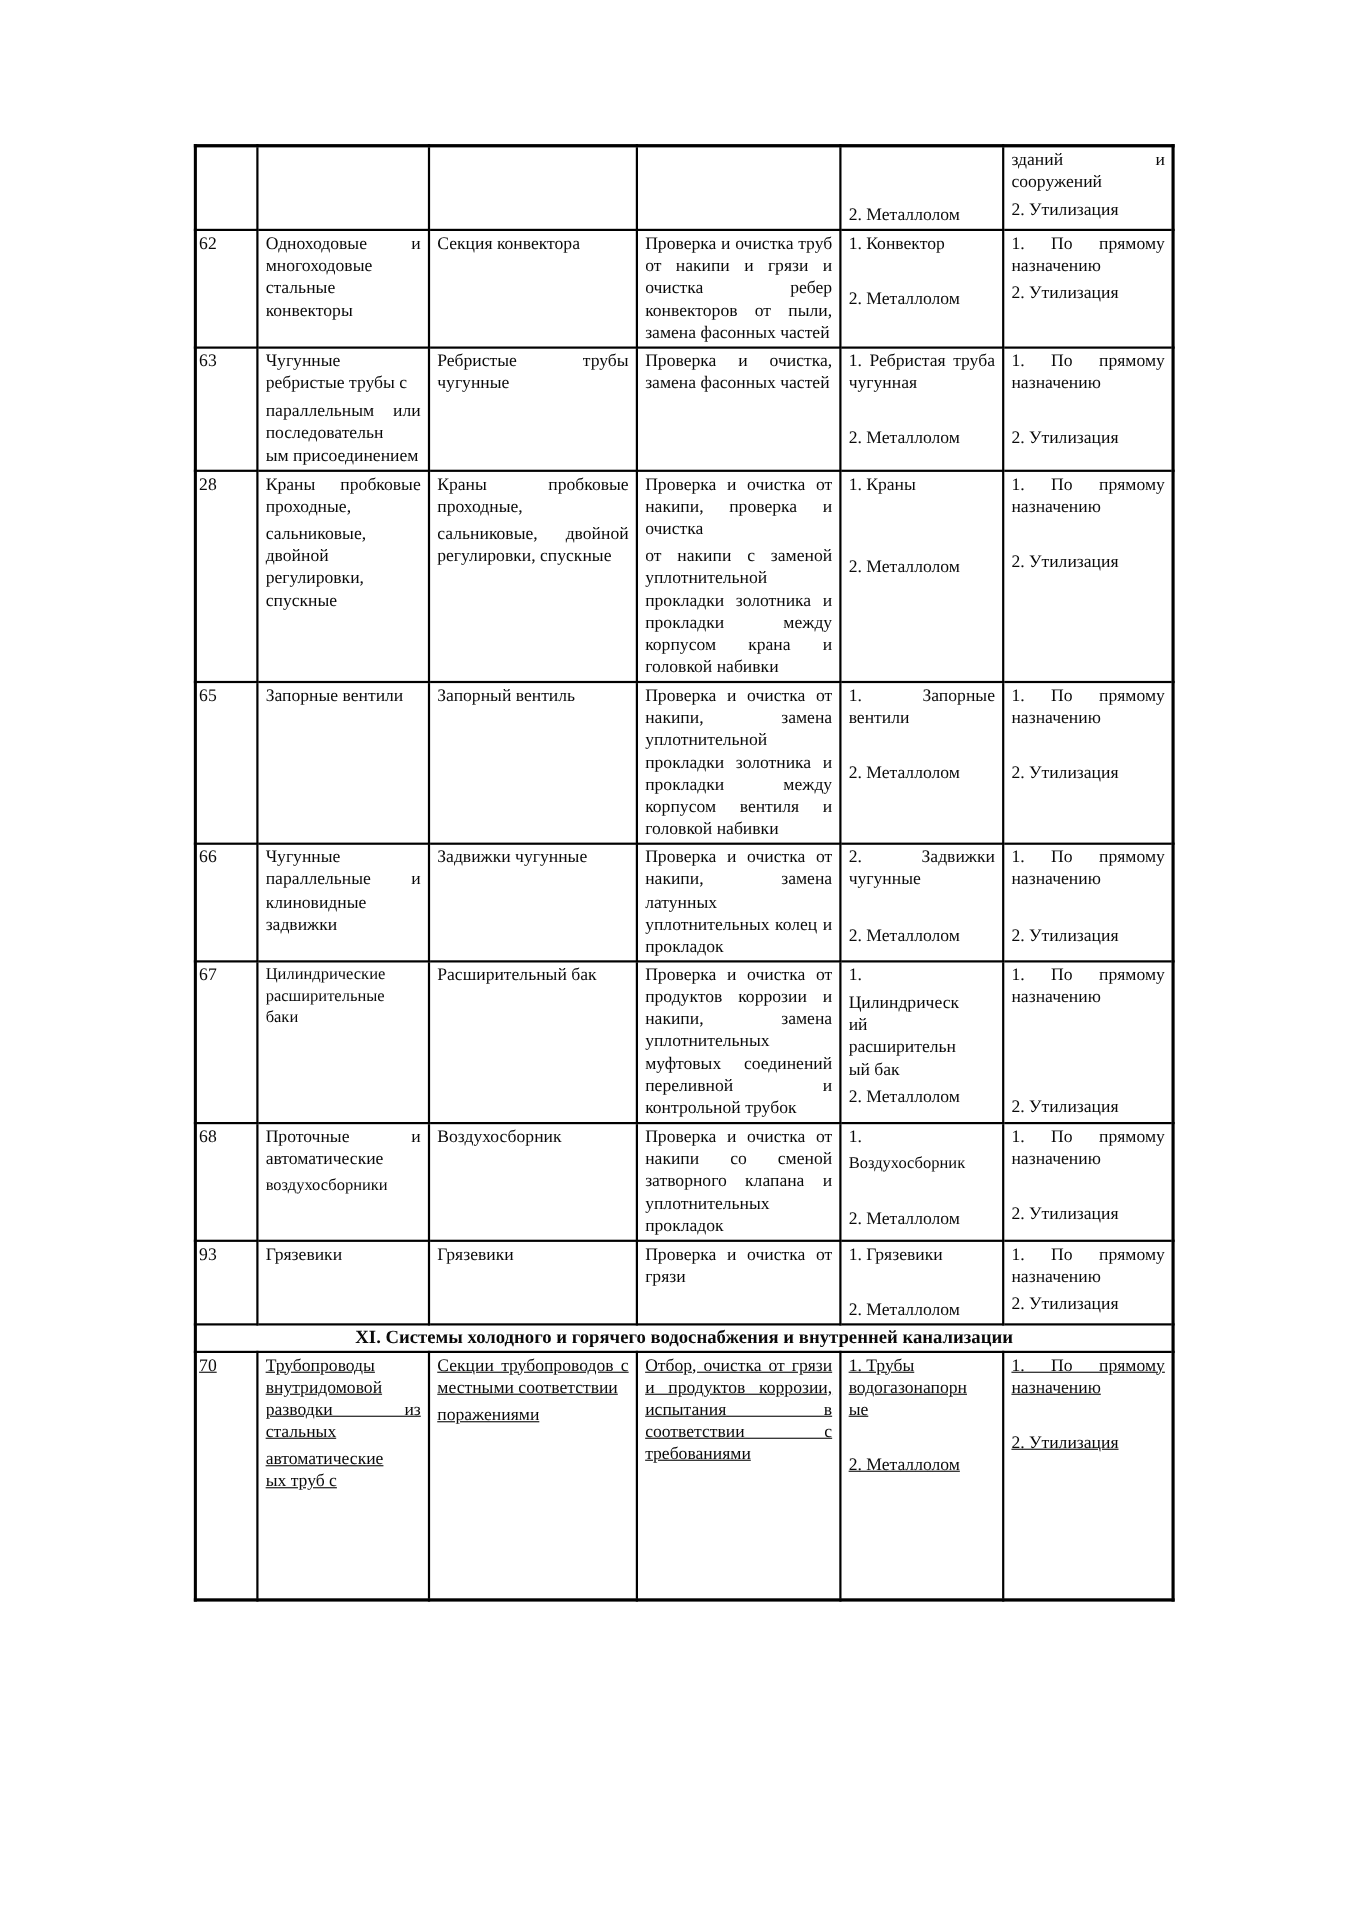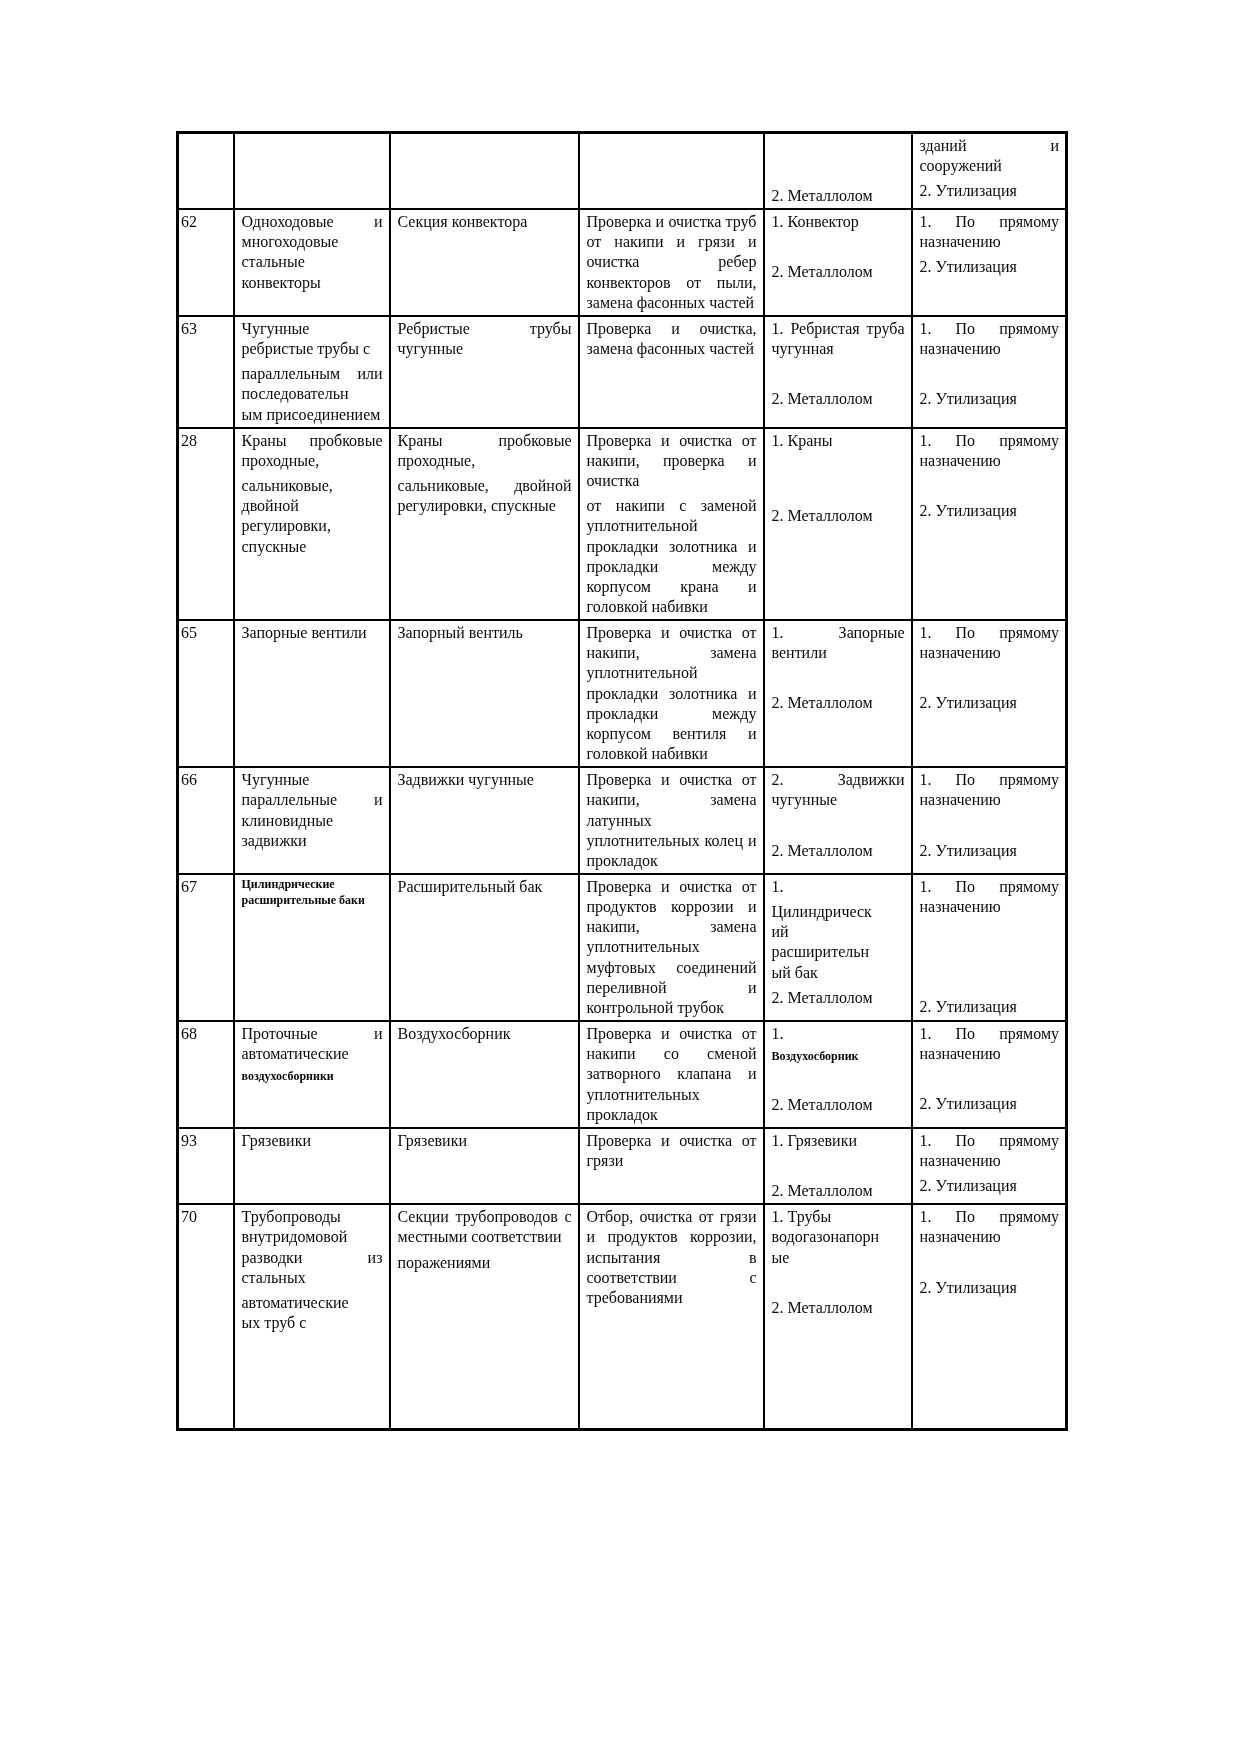--- a/index.html
+++ b/index.html
@@ -37,32 +37,33 @@
   td.col-num{
     text-align:left;
     padding:2px 2px;
   }
   .par{
     margin:0;
     white-space:pre-line;
   }
   .par + .par{margin-top:5px;}
   .par.blank{height:20px;}
-  .par.small{font-size:12px;line-height:1.3;font-weight:bold;}
+  .par.small{font-size:15px;line-height:1.3;}
   tr.section-row td{
     text-align:center;
     font-weight:bold;
     font-size:17px;
     padding:1px 2px;
     line-height:1.2;
     white-space:normal;
   }
   tr.cut td{
     border-bottom:none;
     padding-bottom:95px;
+    text-decoration:underline;
   }
   .w-num{width:56px;}
   .w-name{width:156px;}
   .w-sample{width:189px;}
   .w-proc{width:185px;}
   .w-result{width:148px;}
   .w-usage{width:155px;}
 </style>
 </head>
 <body>
@@ -274,20 +275,23 @@
             <td class="col-result">
               <p class="par">1. Грязевики</p>
               <p class="par blank"></p>
               <p class="par">2. Металлолом</p>
             </td>
             <td class="col-usage">
               <p class="par">1. По прямому назначению</p>
               <p class="par">2. Утилизация</p>
             </td>
           </tr>
+          <tr class="section-row">
+            <td colspan="6">XI. Системы холодного и горячего водоснабжения и внутренней канализации</td>
+          </tr>
           <tr class="cut">
             <td class="col-num"><span>70</span></td>
             <td class="col-name">
               <p class="par">Трубопроводы внутридомовой разводки из стальных</p>
               <p class="par">автоматические
 ых труб с</p>
             </td>
             <td class="col-sample">
               <p class="par">Секции трубопроводов с местными соответствии</p>
               <p class="par">поражениями</p>

